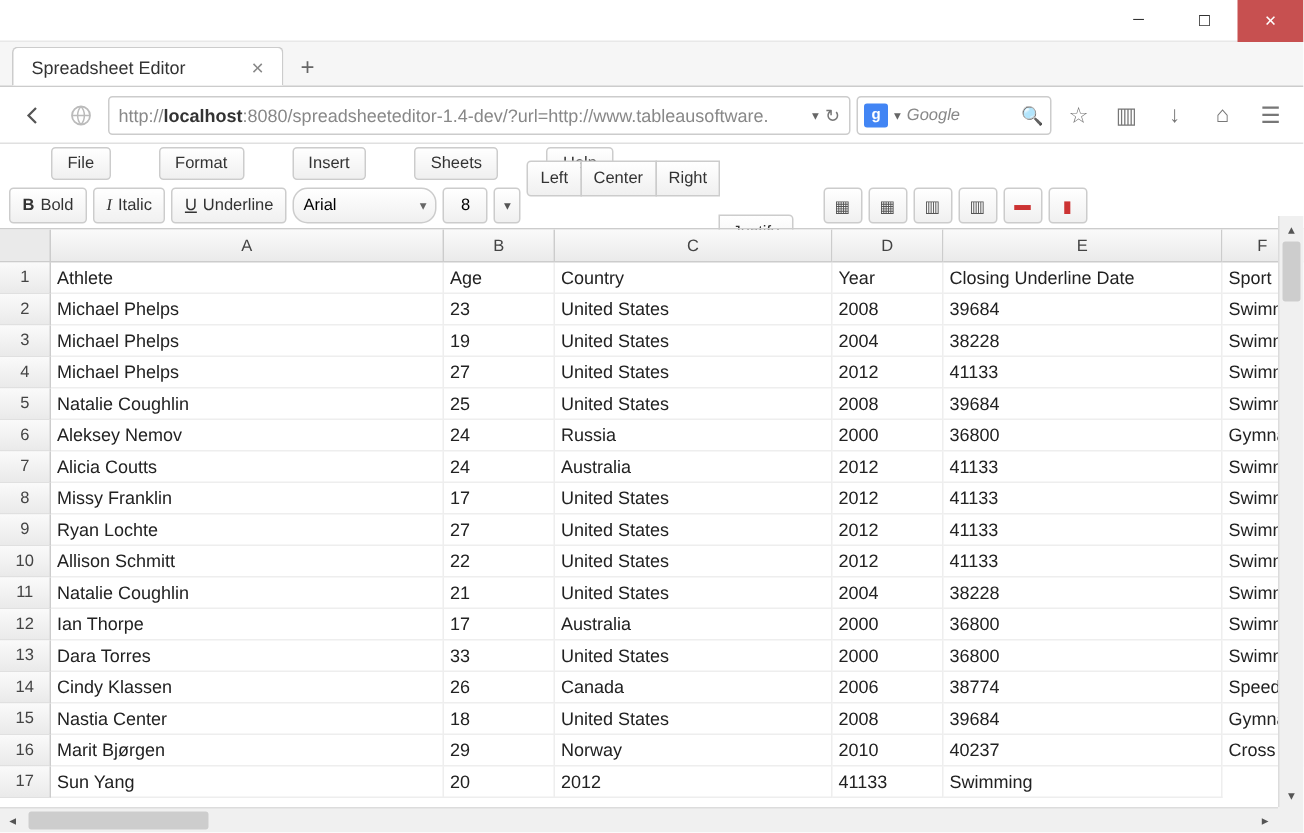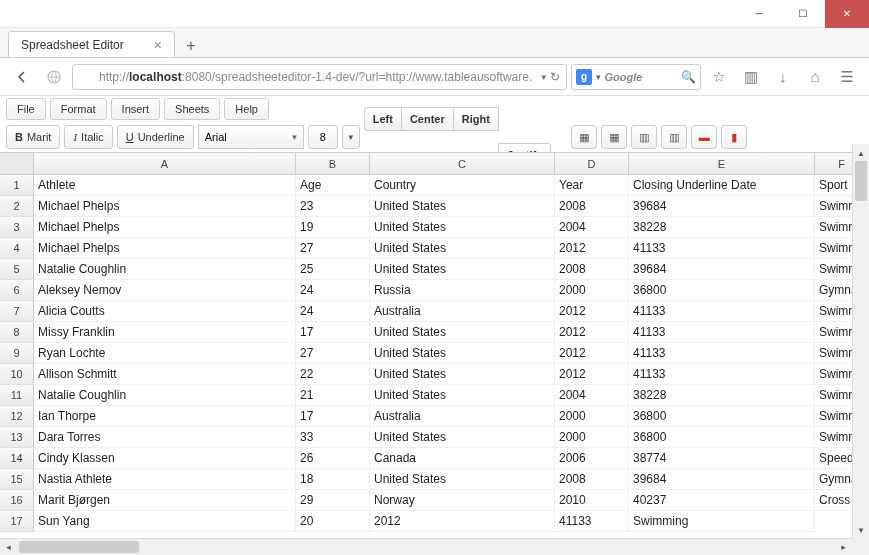--- a/index.html
+++ b/index.html
@@ -5,51 +5,51 @@
 * { box-sizing: border-box; margin: 0; padding: 0; }
 body { font-family: "Segoe UI", Tahoma, sans-serif; font-size: 12px; background: #fff; width: 869px; height: 555px; overflow: hidden; position: relative; }
 
 
 .titlebar { height: 28px; background: #fff; border-bottom: 1px solid #e8e8e8; display: flex; justify-content: flex-end; align-items: center; }
 .win-btn { width: 44px; height: 28px; display: flex; align-items: center; justify-content: center; font-size: 10px; color: #333; }
 .win-close { background: #c75050; color: #fff; }
 
 
 .tabstrip { height: 30px; background: #f6f6f6; display: flex; align-items: flex-end; padding: 0 8px; border-bottom: 1px solid #ccc; }
-.tab { height: 26px; padding: 0 12px; background: #fff; border: 1px solid #ccc; border-bottom: none; border-radius: 4px 4px 0 0; display: flex; align-items: center; gap: 30px; font-size: 12px; color: #333; margin-right: 4px; }
+.tab { height: 26px; padding: 0 12px; background: #fff; border: 1px solid #ccc; border-bottom: none; border-radius: 4px 4px 0 0; display: flex; align-items: center; gap: 44px; font-size: 12px; color: #333; margin-right: 4px; }
 .tab-close { color: #888; font-size: 14px; line-height: 1; }
 .tab-new { width: 24px; height: 22px; display: flex; align-items: center; justify-content: center; color: #666; font-size: 16px; }
 
 
 .navbar { height: 38px; display: flex; align-items: center; padding: 4px 8px; gap: 4px; border-bottom: 1px solid #e0e0e0; }
 .nav-btn { width: 28px; height: 28px; display: flex; align-items: center; justify-content: center; color: #777; border-radius: 3px; }
 .nav-btn.disabled { color: #bbb; }
 .urlbar { flex: 1; height: 26px; border: 1px solid #ccc; border-radius: 3px; display: flex; align-items: center; padding: 0 6px; font-size: 12px; gap: 4px; }
-.url-text { flex: 1; white-space: nowrap; overflow: hidden; color: #888; margin-left: 20px; }
+.url-text { flex: 1; white-space: nowrap; overflow: hidden; color: #888; }
 .url-text b { color: #333; font-weight: 600; }
 .searchbox { width: 130px; height: 26px; border: 1px solid #ccc; border-radius: 3px; display: flex; align-items: center; padding: 0 4px; gap: 4px; }
 .g-badge { width: 16px; height: 16px; background: #4285f4; color: #fff; display: flex; align-items: center; justify-content: center; font-size: 10px; font-weight: bold; border-radius: 2px; }
-.search-text { flex: 1; color: #888; font-style: italic; font-size: 11px; font-weight: bold; }
+.search-text { flex: 1; color: #888; font-style: italic; font-size: 11px; }
 .search-icon { color: #888; }
 .toolbar-icon { width: 28px; height: 28px; display: flex; align-items: center; justify-content: center; color: #777; font-size: 15px; }
 
 
 .menubar { height: 26px; display: flex; align-items: center; padding: 2px 6px; gap: 4px; }
-.menu-btn { height: 22px; padding: 0 10px; border: 1px solid #ccc; border-radius: 3px; background: linear-gradient(#fff, #f0f0f0); display: flex; align-items: center; font-size: 11px; color: #333; }
+.menu-btn { height: 22px; padding: 0 10px; border: 1px solid #ccc; border-radius: 3px; background: linear-gradient(#fff, #f0f0f0); display: flex; align-items: center; font-size: 11px; color: #333; margin-left: 28px; }
 
 
 .fmtbar { height: 30px; display: flex; align-items: center; padding: 2px 6px; gap: 4px; }
 .fmt-btn { height: 24px; padding: 0 8px; border: 1px solid #ccc; border-radius: 3px; background: linear-gradient(#fff, #f0f0f0); display: flex; align-items: center; gap: 4px; font-size: 11px; color: #333; }
 .fmt-btn .b { font-weight: bold; }
 .fmt-btn .i { font-style: italic; font-family: serif; }
 .fmt-btn .u { text-decoration: underline; }
-.font-select { height: 24px; width: 106px; border: 1px solid #ccc; border-radius: 0; background: linear-gradient(#fff, #f0f0f0); display: flex; align-items: center; padding: 0 6px; font-size: 11px; justify-content: space-between; }
+.font-select { height: 24px; width: 96px; border: 1px solid #ccc; border-radius: 10px; background: linear-gradient(#fff, #f0f0f0); display: flex; align-items: center; padding: 0 6px; font-size: 11px; justify-content: space-between; }
 .size-select { height: 24px; width: 30px; border: 1px solid #ccc; border-radius: 3px; background: linear-gradient(#fff, #f0f0f0); display: flex; align-items: center; justify-content: center; font-size: 11px; }
 .size-step { height: 24px; width: 18px; border: 1px solid #ccc; border-radius: 3px; background: linear-gradient(#fff, #f0f0f0); display: flex; align-items: center; justify-content: center; font-size: 9px; color: #555; }
-.btn-group { display: flex; font-weight: bold; }
+.btn-group { display: flex; }
 .btn-group .fmt-btn { border-radius: 0; margin-left: -1px; }
 .btn-group .fmt-btn:first-child { border-radius: 3px 0 0 3px; margin-left: 0; }
 .btn-group .fmt-btn:last-child { border-radius: 0 3px 3px 0; margin-top: 36px; }
 .icon-btn { height: 24px; width: 26px; border: 1px solid #ccc; border-radius: 3px; background: linear-gradient(#fff, #f0f0f0); display: flex; align-items: center; justify-content: center; font-size: 11px; color: #555; }
 
 
 .grid-wrap { position: relative; height: 386px; overflow: hidden; border-top: 1px solid #ccc; }
 .grid { display: grid; grid-template-columns: 34px 262px 74px 185px 74px 186px 54px; }
 .col-head { height: 22px; background: linear-gradient(#fafafa, #eaeaea); border-right: 1px solid #ccc; border-bottom: 1px solid #ccc; display: flex; align-items: center; justify-content: center; font-size: 11px; color: #444; }
 .row-head { height: 21px; background: linear-gradient(#fafafa, #eaeaea); border-right: 1px solid #ccc; border-bottom: 1px solid #e0e0e0; display: flex; align-items: center; justify-content: center; font-size: 11px; color: #444; }
@@ -119,21 +119,21 @@
   <div class="menu-btn">File</div>
   <div class="menu-btn">Format</div>
   <div class="menu-btn">Insert</div>
   <div class="menu-btn">Sheets</div>
   <div class="menu-btn">Help</div>
 </div>
 
 <div class="fmtbar">
   <div class="fmt-btn">
       <span class="b">B</span>
-      <span>Marit</span>
+      <span>Bold</span>
     </div>
   <div class="fmt-btn">
       <span class="i">I</span>
       <span>Italic</span>
     </div>
   <div class="fmt-btn">
       <span class="u">U</span>
       <span>Underline</span>
     </div>
   <div class="font-select">
@@ -260,21 +260,21 @@
       <div class="cell">36800</div>
       <div class="cell">Swimming</div>
       <div class="row-head">14</div>
       <div class="cell">Cindy Klassen</div>
       <div class="cell">26</div>
       <div class="cell">Canada</div>
       <div class="cell">2006</div>
       <div class="cell">38774</div>
       <div class="cell">Speed Skating</div>
       <div class="row-head">15</div>
-      <div class="cell">Nastia Athlete</div>
+      <div class="cell">Nastia Center</div>
       <div class="cell">18</div>
       <div class="cell">United States</div>
       <div class="cell">2008</div>
       <div class="cell">39684</div>
       <div class="cell">Gymnastics</div>
       <div class="row-head">16</div>
       <div class="cell">Marit Bjørgen</div>
       <div class="cell">29</div>
       <div class="cell">Norway</div>
       <div class="cell">2010</div>

